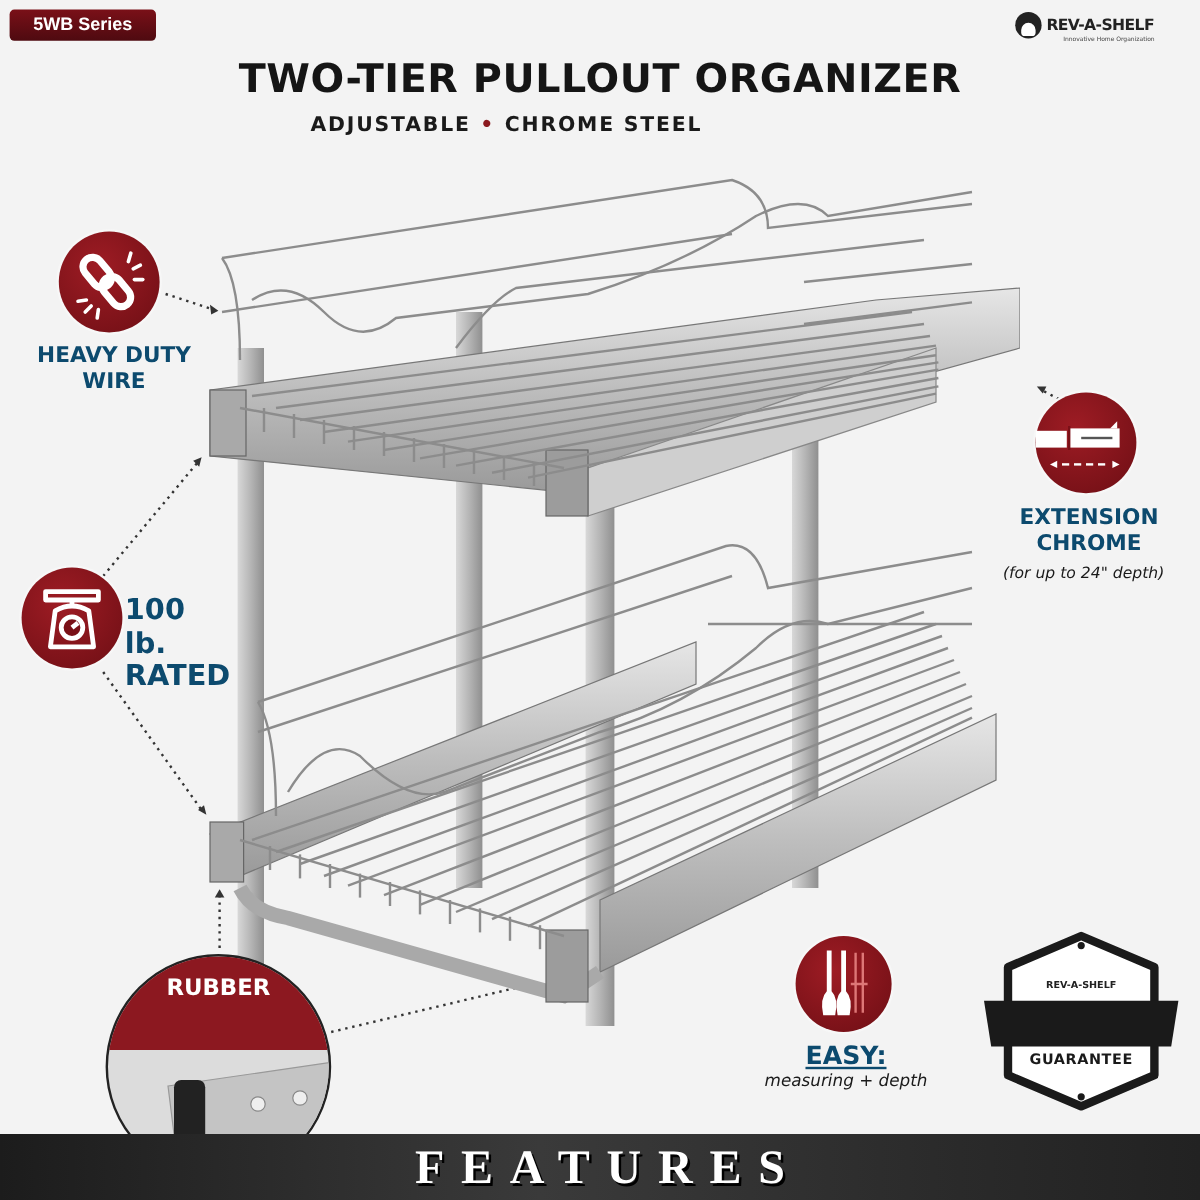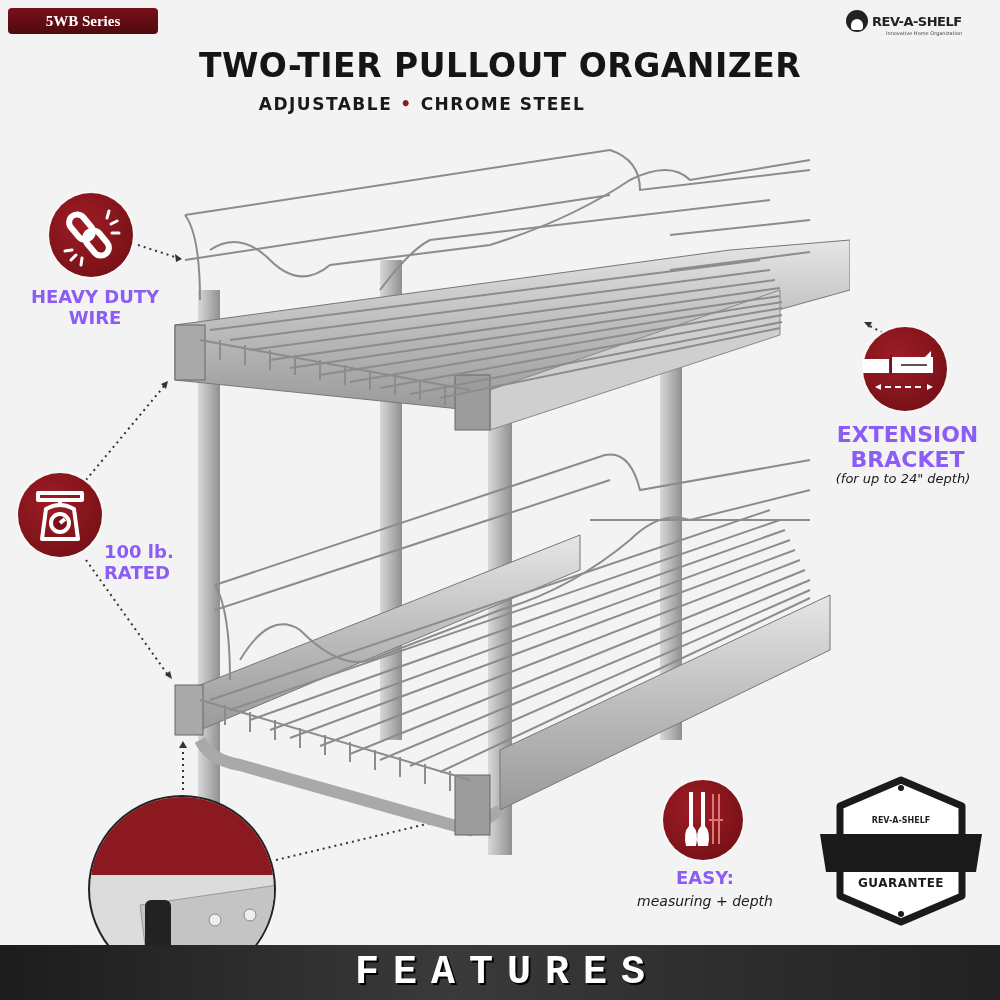--- a/index.html
+++ b/index.html
@@ -1,49 +1,49 @@
 <!DOCTYPE html>
 <html><head>
 <meta charset="utf-8">
 <style>
   * { box-sizing: border-box; margin: 0; padding: 0; }
   html, body { width: 1000px; height: 1000px; overflow: hidden; background: #f3f3f3; }
   body { position: relative; font-family: "DejaVu Sans", sans-serif; color: #1a1a1a; }
 
   .series-badge {
-    position: absolute; left: 8px; top: 8px; width: 150px; height: 26px;
+    position: absolute; left: 8px; top: 8px; width: 122px; height: 26px;
     background: linear-gradient(#7a1018, #4e0a10); border-radius: 4px;
     color: #fff; font-weight: bold; font-size: 15px; line-height: 26px; text-align: center;
-    font-family: Liberation Serif, serif;
+    font-family: Liberation Sans, sans-serif;
   }
   .brand-logo { position: absolute; left: 846px; top: 8px; width: 146px; height: 26px; display: flex; align-items: center; gap: 4px; }
   .brand-logo .mark { width: 22px; height: 22px; border-radius: 50%; background: #222; position: relative; }
   .brand-logo .mark::after { content:""; position:absolute; left:5px; top:9px; width:12px; height:11px; background:#fff; border-radius:6px 6px 3px 3px; }
   .brand-logo .name { font-family: "DejaVu Sans", sans-serif; font-weight: bold; font-size: 13px; letter-spacing: -0.5px; color: #222; }
   .brand-logo .tagline { position:absolute; left:40px; top:22px; font-size:5px; color:#444; }
 
   .title { position: absolute; left: 0; top: 46px; width: 1000px; text-align: center; font-family: "DejaVu Sans", sans-serif; font-weight: bold; font-size: 33px; letter-spacing: 0.5px; color: #151515; }
   .subtitle { position: absolute; left: 0; top: 94px; width: 844px; text-align: center; font-family: "DejaVu Sans", sans-serif; font-weight: bold; font-size: 17px; letter-spacing: 1.5px; color: #1a1a1a; }
   .subtitle .dot { color: #8b1a1f; margin: 0 8px; }
 
   .icon-circle { position: absolute; border-radius: 50%; background: radial-gradient(circle at 40% 35%, #9e1c24, #6d0e14); box-shadow: 0 0 0 2px #f7f7f7; }
 
-  .feature-label { position: absolute; font-family: "DejaVu Sans", sans-serif; font-weight: bold; color: #8b5cf6; text-align: center; line-height: 1.15; }
+  .feature-label { position: absolute; font-family: "DejaVu Sans", sans-serif; font-weight: bold; color: #0c4a6e; text-align: center; line-height: 1.15; }
   .feature-note { position: absolute; font-family: "DejaVu Sans", sans-serif; font-style: italic; color: #1a1a1a; text-align: center; }
 
   .product { position: absolute; left: 170px; top: 140px; width: 680px; height: 720px; }
 
   .bumpers { position: absolute; left: 88px; top: 795px; width: 188px; height: 188px; border-radius: 50%; overflow: hidden; border: 2px solid #222; background: #dcdcdc; }
   .bumpers .top { position: absolute; left: 0; top: 0; width: 100%; height: 78px; background: #8c1820; }
   .bumpers .lbl { position: absolute; left: 0; top: 16px; width: 100%; text-align: center; color: #fff; font-weight: bold; font-size: 19px; line-height: 1.15; font-family: "DejaVu Sans", sans-serif; }
 
   .guarantee { position: absolute; left: 812px; top: 776px; width: 178px; height: 150px; }
 
   .footer-bar { position: absolute; left: 0; top: 945px; width: 1000px; height: 55px; background: linear-gradient(90deg, #1c1c1c, #3a3a3a 45%, #2a2a2a 80%, #222); }
-  .footer-text { position: absolute; left: 0; top: 945px; width: 1000px; height: 55px; line-height: 55px; text-align: center; color: #fff; font-family: Liberation Mono, monospace; font-weight: bold; font-size: 40px; letter-spacing: 14px; text-indent: 14px; text-shadow: 2px 2px 0 #000; }
+  .footer-text { position: absolute; left: 0; top: 945px; width: 1000px; height: 55px; line-height: 55px; text-align: center; color: #fff; font-family: Liberation Serif, serif; font-weight: bold; font-size: 40px; letter-spacing: 14px; text-indent: 14px; text-shadow: 2px 2px 0 #000; }
 </style>
 </head>
 <body>
 
 <div class="series-badge">5WB Series</div>
 
 <div class="brand-logo">
   <span class="mark"></span>
   <span class="name">REV-A-SHELF</span>
   <span class="tagline">Innovative Home Organization</span>
@@ -98,21 +98,21 @@
   <svg width="84" height="84" viewBox="0 0 84 84">
     <g stroke="#fff" stroke-width="4" fill="none" stroke-linejoin="round">
       <path d="M20 20 h44 v7 h-44 z"></path>
       <path d="M42 27 v6"></path>
       <path d="M28 36 q14 -8 28 0 l4 30 h-36 z"></path>
       <circle cx="42" cy="50" r="9" fill="#7a1017"></circle>
       <path d="M42 50 l5 -4"></path>
     </g>
   </svg>
 </div>
-<div class="feature-label" style="left:104px;top:495px;width:90px;font-size:18px;text-align:left;margin-top:47px;">
+<div class="feature-label" style="left:104px;top:495px;width:90px;font-size:24px;text-align:left;">
   <div>100 lb.</div>
   <div>RATED</div>
 </div>
 
 <div class="icon-circle" style="left:863px;top:327px;width:84px;height:84px;">
   <svg width="84" height="84" viewBox="0 0 84 84">
     <rect x="0" y="32" width="26" height="14" fill="#fff"></rect>
     <rect x="28" y="30" width="42" height="16" fill="#fff"></rect>
     <path d="M62 30 l6 -6 v6 z" fill="#fff"></path>
     <rect x="38" y="37" width="26" height="2" fill="#555"></rect>
@@ -120,23 +120,23 @@
     <g fill="#fff">
         <path d="M12 60 l6 -3 v6 z"></path>
         <rect x="22" y="59" width="6" height="2"></rect>
         <rect x="32" y="59" width="6" height="2"></rect>
         <rect x="42" y="59" width="6" height="2"></rect>
         <rect x="52" y="59" width="6" height="2"></rect>
         <path d="M70 60 l-6 -3 v6 z"></path>
       </g>
   </svg>
 </div>
-<div class="feature-label" style="left:820px;top:422px;width:175px;font-size:22px;">
+<div class="feature-label" style="left:820px;top:422px;width:175px;font-size:18px;">
   <div>EXTENSION</div>
-  <div>BRACKET</div>
+  <div>CHROME</div>
 </div>
 <div class="feature-note" style="left:808px;top:471px;width:190px;font-size:13px;">(for up to 24" depth)</div>
 
 <svg class="product" viewBox="0 0 680 720">
   <defs>
     <linearGradient id="rail" x1="0" y1="0" x2="0" y2="1">
       <stop offset="0" stop-color="#e6e6e6"></stop>
         <stop offset="0.5" stop-color="#bdbdbd"></stop>
         <stop offset="1" stop-color="#9a9a9a"></stop>
     </linearGradient>
@@ -224,20 +224,21 @@
       <path d="M205 610 v20"></path>
       <path d="M230 617 v20"></path>
       <path d="M255 624 v20"></path>
       <path d="M280 631 v20"></path>
   </g>
 </svg>
 
 <div class="bumpers">
   <div class="top"></div>
   <div class="lbl">
+    <div>RUBBER</div>
   </div>
   <svg style="position:absolute;left:0;top:78px" width="188" height="110">
     <path d="M50 30 L188 10 L188 80 L60 110 Z" fill="#c4c4c4" stroke="#999"></path>
     <rect x="55" y="25" width="26" height="70" rx="6" fill="#222"></rect>
     <circle cx="125" cy="45" r="6" fill="#eee" stroke="#888"></circle>
     <circle cx="160" cy="40" r="6" fill="#eee" stroke="#888"></circle>
   </svg>
 </div>
 
 <div class="icon-circle" style="left:663px;top:780px;width:80px;height:80px;">
@@ -246,21 +247,21 @@
       <path d="M26 12 h4 v34 q6 6 3 20 h-10 q-3 -14 3 -20 z"></path>
       <path d="M38 12 h4 v34 q6 6 3 20 h-10 q-3 -14 3 -20 z"></path>
     </g>
     <g stroke="#d77" stroke-width="2" fill="none">
       <path d="M50 14 v50"></path>
         <path d="M56 14 v50"></path>
         <path d="M46 40 h14"></path>
     </g>
   </svg>
 </div>
-<div class="feature-label" style="left:640px;top:868px;width:130px;font-size:18px;">EASY:</div>
+<div class="feature-label" style="left:640px;top:868px;width:130px;font-size:21px;text-decoration:underline;">EASY:</div>
 <div class="feature-note" style="left:615px;top:893px;width:180px;font-size:14px;">measuring + depth</div>
 
 <div class="guarantee">
   <svg width="178" height="150" viewBox="0 0 178 150" style="position:absolute;left:0;top:0">
     <path d="M89 4 L150 30 L150 120 L89 146 L28 120 L28 30 Z" fill="#fff" stroke="#1a1a1a" stroke-width="7" stroke-linejoin="round"></path>
     <path d="M8 58 L170 58 L164 96 L14 96 Z" fill="#1a1a1a"></path>
     <circle cx="89" cy="12" r="3" fill="#1a1a1a"></circle>
     <circle cx="89" cy="138" r="3" fill="#1a1a1a"></circle>
   </svg>
   <div style="position:absolute;left:0;top:40px;width:178px;text-align:center;font-size:8px;font-weight:bold;color:#222;">REV-A-SHELF</div>

